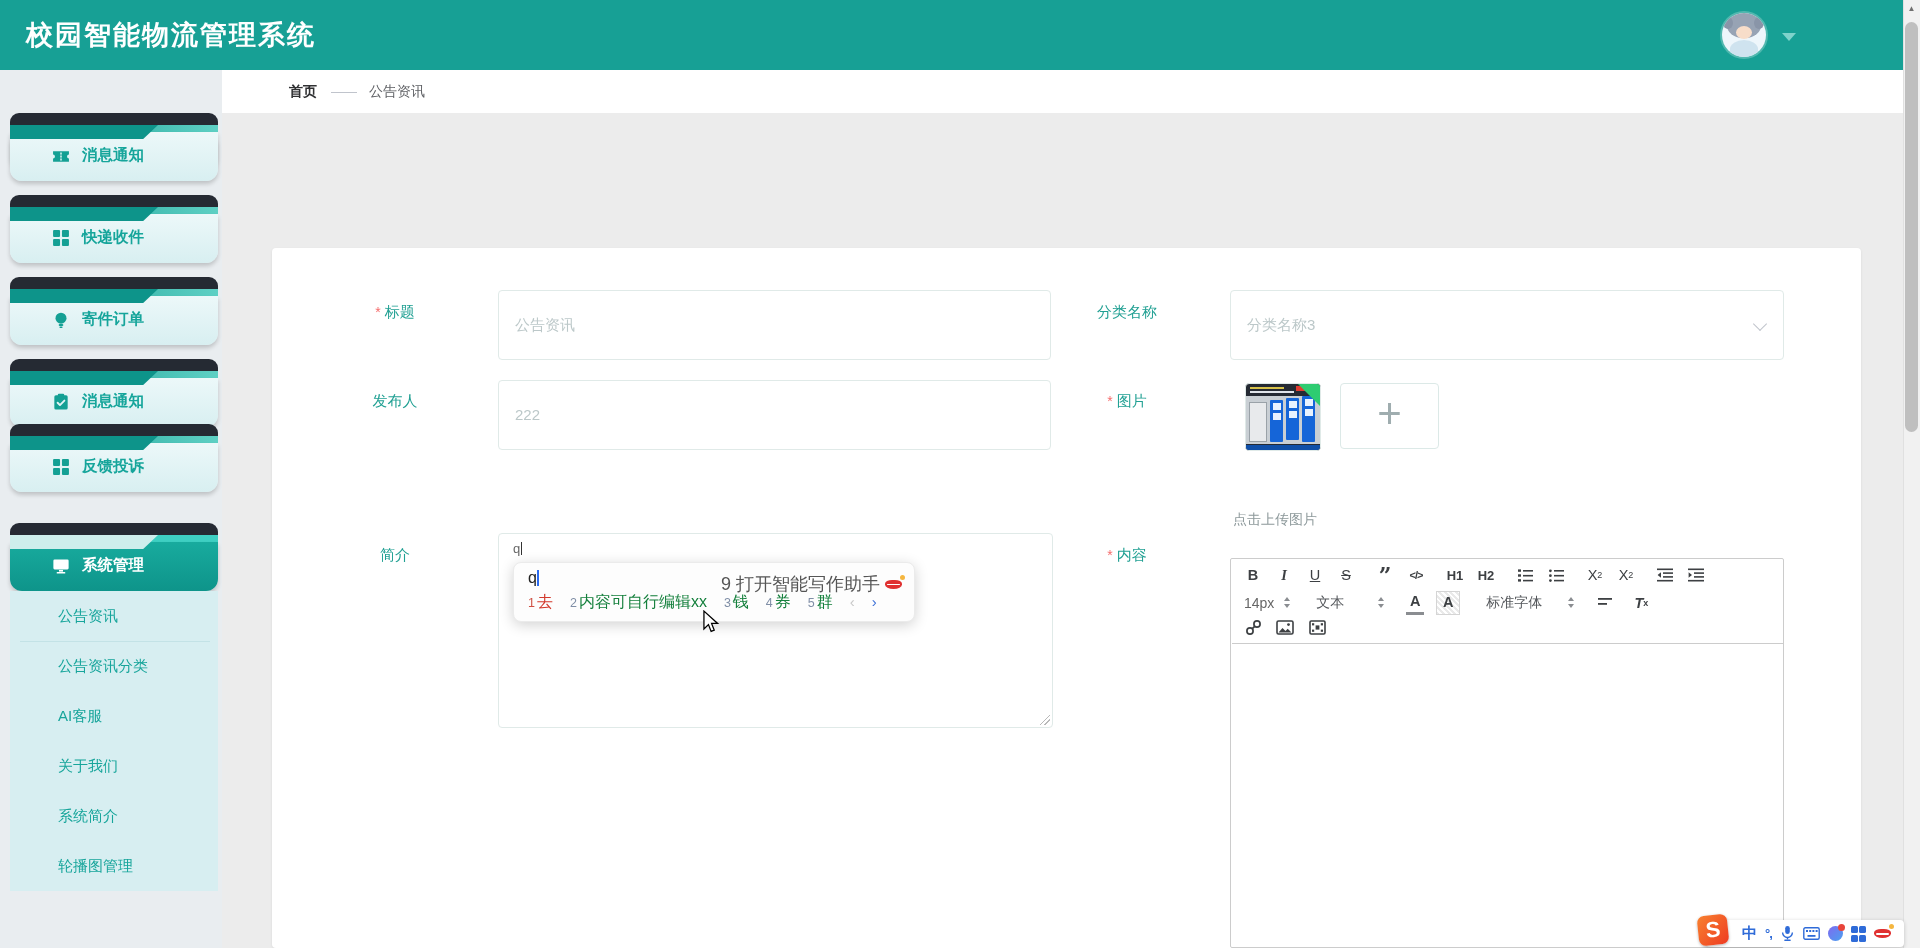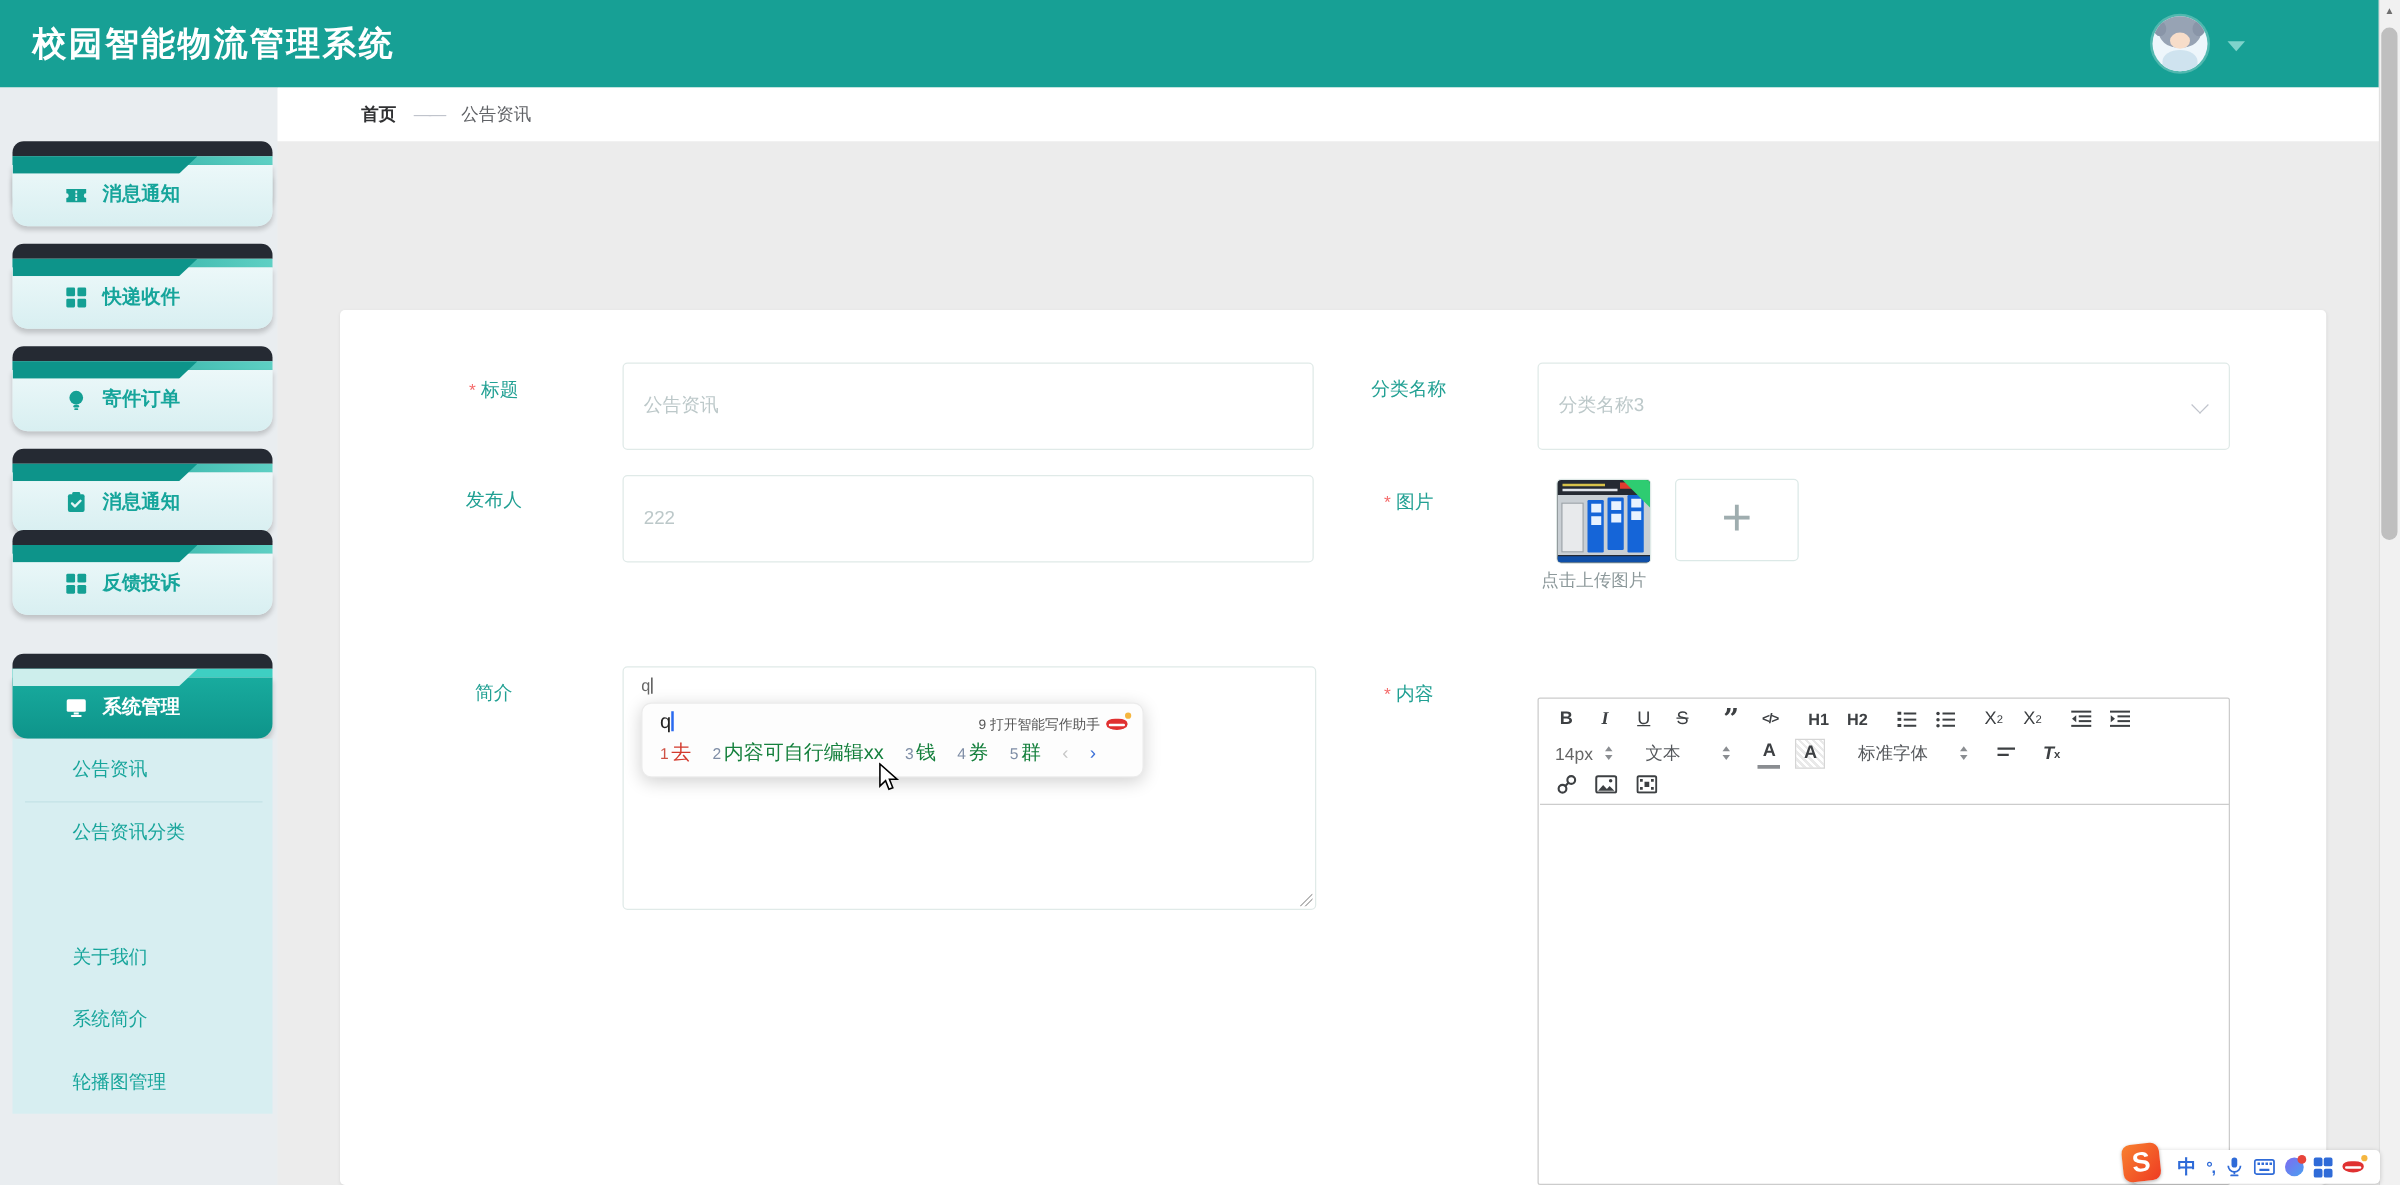--- a/index.html
+++ b/index.html
@@ -72,21 +72,21 @@
 
   
   .txtarea{background:#fff;border:1px solid #e0eae8;border-radius:4px;}
   .typed{position:absolute;left:14px;top:7px;font-size:13px;color:#666;}
   .caret-s{display:inline-block;width:1px;height:13px;background:#333;vertical-align:-2px;margin-left:1px;}
   .resize-h{position:absolute;right:2px;bottom:2px;width:10px;height:10px;background:
     linear-gradient(135deg,transparent 0 46%,#b9b9b9 46% 54%,transparent 54% 68%,#b9b9b9 68% 76%,transparent 76%);}
   .ime{background:#fdfdfd;border:1px solid #ebebeb;border-radius:8px;box-shadow:0 3px 14px rgba(0,0,0,.18);}
   .ime-comp{position:absolute;left:14px;top:6px;font-size:16px;color:#222;}
   .caret-b{display:inline-block;width:2px;height:16px;background:#2a6af0;vertical-align:-3px;}
-  .ime-assist{position:absolute;right:12px;top:9px;font-size:11px;color:#555;display:flex;align-items:center;gap:5px;}
+  .ime-assist{position:absolute;right:12px;top:9px;font-size:18px;color:#555;display:flex;align-items:center;gap:5px;}
   .ime-cands{position:absolute;left:14px;top:29px;display:flex;align-items:baseline;gap:17px;font-size:16px;}
   .cand .n{font-size:12.5px;margin-right:2px;}
   .cand.first .n{color:#cf5144;}
   .cand.first .t{color:#d3392c;}
   .cand .n{color:#7f8ea6;}
   .cand .t{color:#15803d;}
   .ime-prev{color:#c8c8c8;font-size:15px;}
   .ime-next{color:#3f72d8;font-size:15px;}
   .lips{width:17px;height:13px;position:relative;display:inline-block;}
   .lips:before{content:"";position:absolute;left:0;top:2px;width:17px;height:9px;background:#e03131;border-radius:50% 50% 60% 60%;}
@@ -252,20 +252,21 @@
             </g>
           </svg>
       </span>
       <span class="lbl">系统管理</span>
     </div>
 
     <div class="abs submenu" style="top:521px;">
       <div class="sm-item" style="top:0;">公告资讯</div>
       <div class="sm-div"></div>
       <div class="sm-item" style="top:50px;">公告资讯分类</div>
+      <div class="sm-item" style="top:100px;">AI客服</div>
       <div class="sm-item" style="top:150px;">关于我们</div>
       <div class="sm-item" style="top:200px;">系统简介</div>
       <div class="sm-item" style="top:250px;">轮播图管理</div>
     </div>
   </div>
 
   <div class="abs crumb-bar">
     <div class="abs crumb" style="left:67px;">
       <span class="home">首页</span>
       <span class="sep">——</span>
@@ -317,21 +318,21 @@
     <span class="lk" style="left:56px;top:12px;height:46px;">
         <i></i>
         <i></i>
       </span>
     <span class="corner"></span>
     <span class="strip"></span>
   </div>
   <div class="abs plusbox" style="left:1340px;top:383px;width:99px;height:66px;">
     <div class="pl">+</div>
   </div>
-  <div class="abs upload-hint" style="left:1233px;top:456px;">点击上传图片</div>
+  <div class="abs upload-hint" style="left:1233px;top:511px;">点击上传图片</div>
 
   <div class="abs flabel" style="left:300px;top:540px;">
     <span>简介</span>
   </div>
   <div class="abs txtarea" style="left:498px;top:533px;width:553px;height:193px;">
     <span class="typed"><span>q</span><span class="caret-s"></span></span>
     <span class="resize-h"></span>
   </div>
 
   <div class="abs ime" style="left:513px;top:562px;width:400px;height:58px;">

